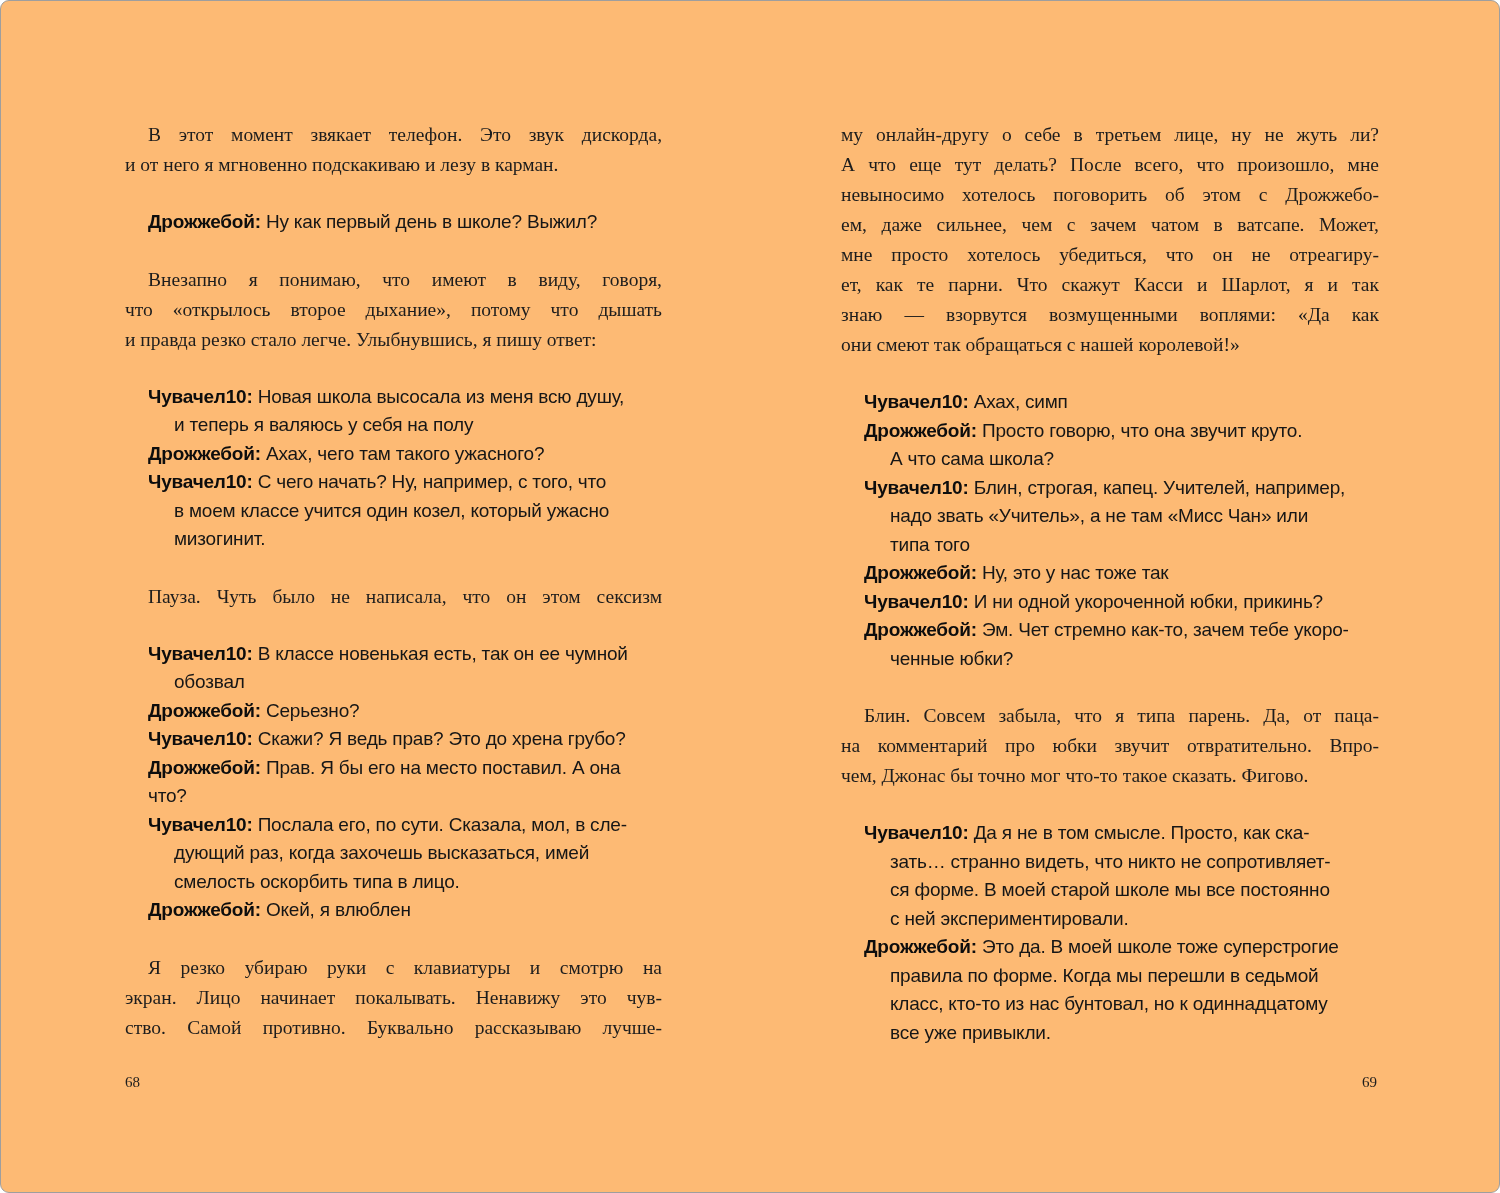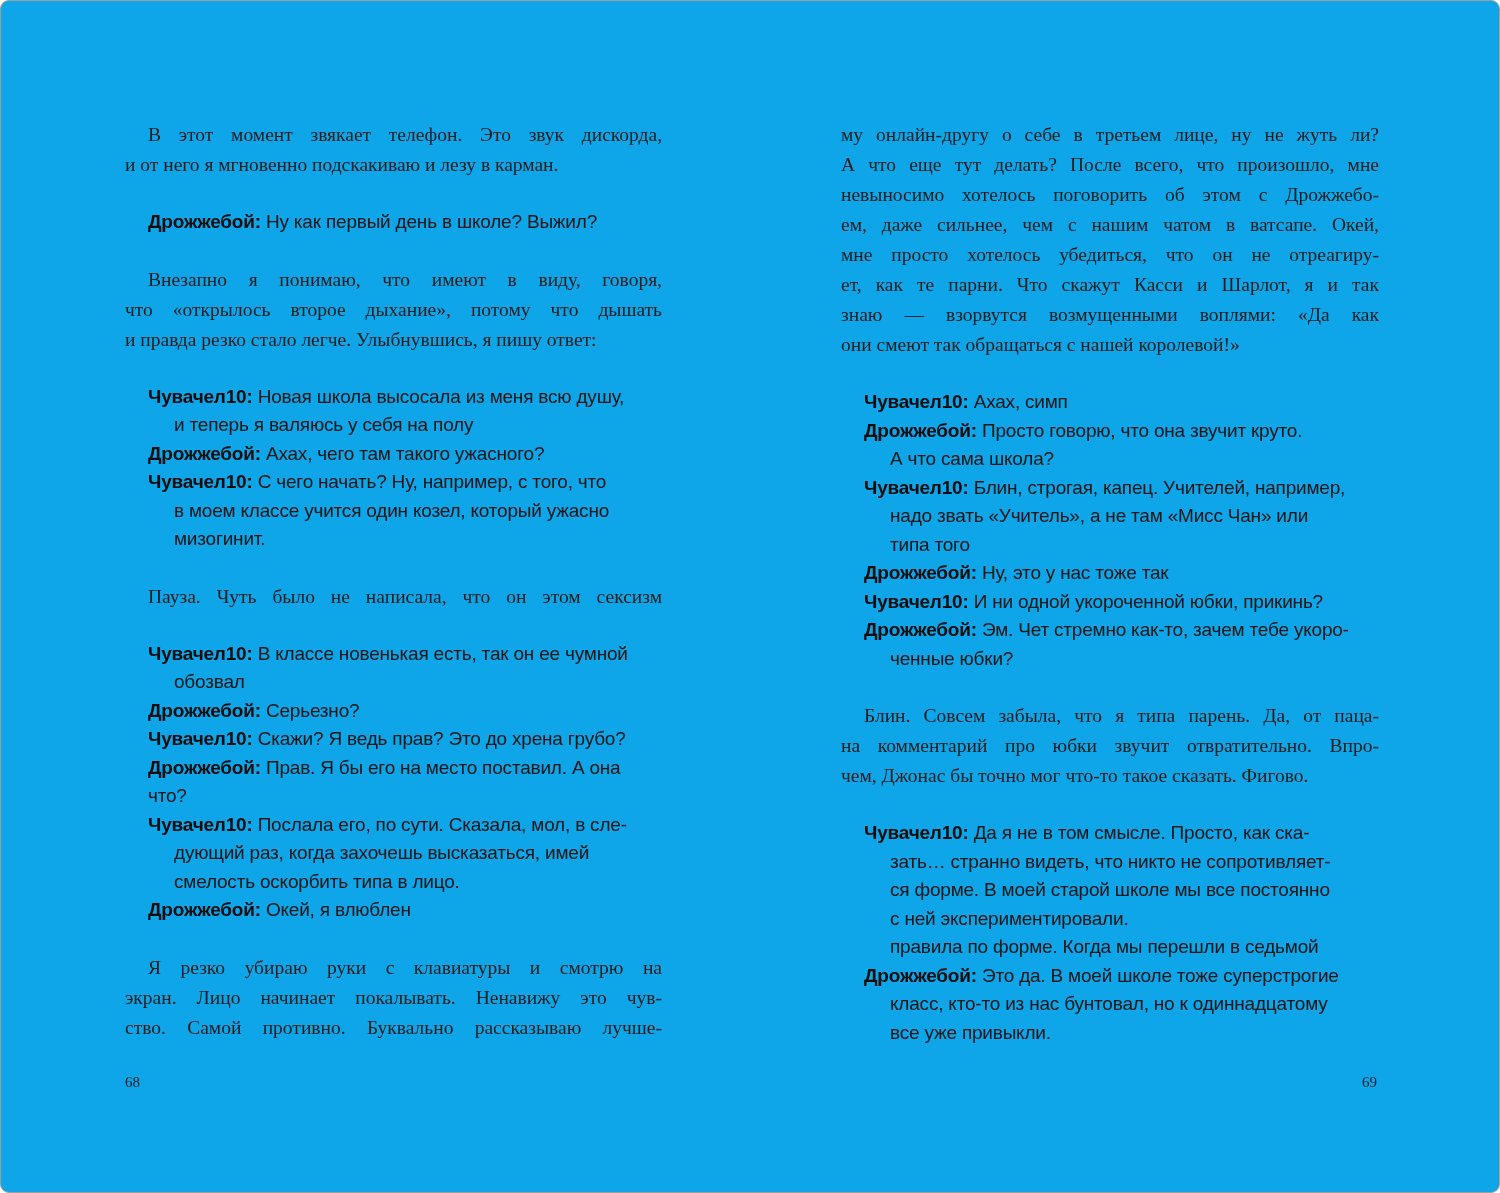--- a/index.html
+++ b/index.html
@@ -12,21 +12,21 @@
     height: 1193px;
     position: relative;
     font-family: "Liberation Serif", serif;
   }
   .sheet {
     position: absolute;
     left: 0; top: 0;
     width: 1500px;
     height: 1193px;
     box-sizing: border-box;
-    background: #0ea5e9;
+    background: #fdba74;
     border: 1px solid #9e9e9e;
     border-radius: 9px;
     overflow: hidden;
   }
   .content {
     position: absolute;
     top: 119px;
   }
   #left-content  { left: 124px; width: 537px; }
   #right-content { left: 840px; width: 538px; }
@@ -120,21 +120,21 @@
       </div>
     <div class="pagenum pagenum-left">68</div>
   </div>
 
   <div class="page page-right">
     <div class="content" id="right-content">
         <div class="block para">
           <div class="line just">му онлайн-другу о себе в третьем лице, ну не жуть ли?</div>
           <div class="line just">А что еще тут делать? После всего, что произошло, мне</div>
           <div class="line just">невыносимо хотелось поговорить об этом с Дрожжебо-</div>
-          <div class="line just">ем, даже сильнее, чем с нашим чатом в ватсапе. Окей,</div>
+          <div class="line just">ем, даже сильнее, чем с зачем чатом в ватсапе. Может,</div>
           <div class="line just">мне просто хотелось убедиться, что он не отреагиру-</div>
           <div class="line just">ет, как те парни. Что скажут Касси и Шарлот, я и так</div>
           <div class="line just">знаю — взорвутся возмущенными воплями: «Да как</div>
           <div class="line">они смеют так обращаться с нашей королевой!»</div>
         </div>
         <div class="block chat">
           <div class="chat-line"><span class="chat-name">Чувачел10:</span> Ахах, симп</div>
           <div class="chat-line"><span class="chat-name">Дрожжебой:</span> Просто говорю, что она звучит круто.</div>
           <div class="chat-line cont">А что сама школа?</div>
           <div class="chat-line"><span class="chat-name">Чувачел10:</span> Блин, строгая, капец. Учителей, например,</div>
@@ -148,22 +148,22 @@
         <div class="block para">
           <div class="line just indent">Блин. Совсем забыла, что я типа парень. Да, от паца-</div>
           <div class="line just">на комментарий про юбки звучит отвратительно. Впро-</div>
           <div class="line">чем, Джонас бы точно мог что-то такое сказать. Фигово.</div>
         </div>
         <div class="block chat">
           <div class="chat-line"><span class="chat-name">Чувачел10:</span> Да я не в том смысле. Просто, как ска-</div>
           <div class="chat-line cont">зать… странно видеть, что никто не сопротивляет-</div>
           <div class="chat-line cont">ся форме. В моей старой школе мы все постоянно</div>
           <div class="chat-line cont">с ней экспериментировали.</div>
+          <div class="chat-line"><span class="chat-name">Дрожжебой:</span> Это да. В моей школе тоже суперстрогие</div>
           <div class="chat-line cont">правила по форме. Когда мы перешли в седьмой</div>
-          <div class="chat-line"><span class="chat-name">Дрожжебой:</span> Это да. В моей школе тоже суперстрогие</div>
           <div class="chat-line cont">класс, кто-то из нас бунтовал, но к одиннадцатому</div>
           <div class="chat-line cont">все уже привыкли.</div>
         </div>
       </div>
     <div class="pagenum pagenum-right">69</div>
   </div>
 
 </div>
 
 </body></html>

